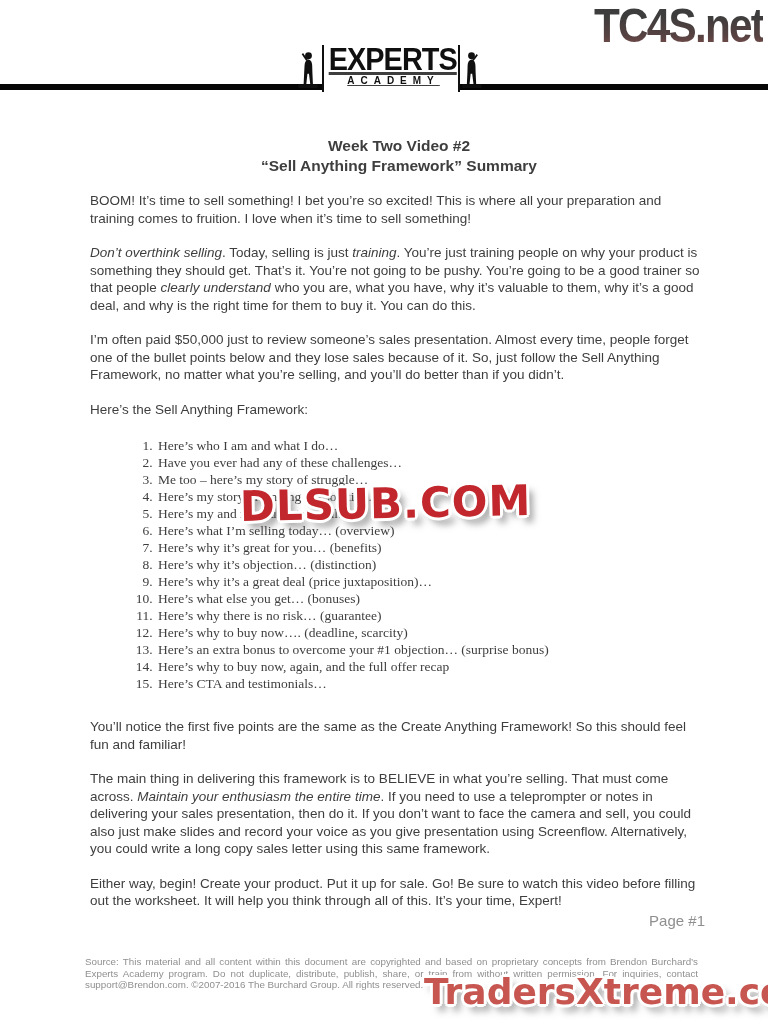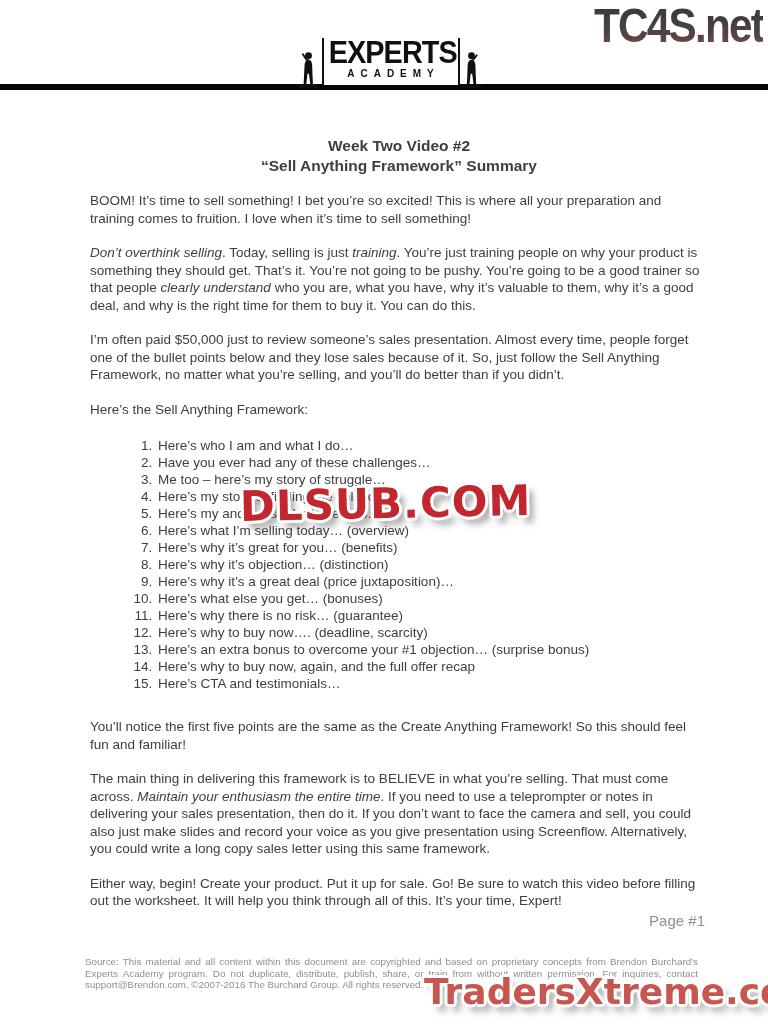--- a/index.html
+++ b/index.html
@@ -6,24 +6,24 @@
   .page {
     position:relative; width:768px; height:1024px; margin:0 auto;
     background:#ffffff; overflow:hidden;
     font-family:"Liberation Sans", sans-serif;
     color:#3e3e3e;
   }
 
   
   .topbar { position:absolute; left:0; top:84px; width:768px; height:6px; background:#060606; }
   .logo {
-    position:absolute; left:322px; top:38px; width:138px; height:47px;
+    position:absolute; left:322px; top:45px; width:138px; height:47px;
     background:#ffffff; box-sizing:border-box;
     border-left:2px solid #101010; border-right:2px solid #101010;
-    text-align:center; z-index:2;
+    text-align:center; z-index:2;text-decoration:underline;
   }
   .logo-experts {
     font-size:31px; font-weight:700; color:#101010; line-height:29px;
     letter-spacing:-1px; transform:scaleX(.93); transform-origin:center;
     white-space:nowrap;
   }
   .logo-academy {
     font-size:10px; font-weight:700; color:#101010; line-height:14px;
     letter-spacing:6px; padding-left:5px; white-space:nowrap;text-align:center;
   }
@@ -51,21 +51,21 @@
   .wm-dlsub   { left:240px; top:479px; font-size:42px; letter-spacing:1px; color:#c1272d; transform:rotate(-1.2deg); }
   .wm-traders { left:424px; top:971px; font-size:36px; letter-spacing:0px; color:#c75550; }
 
   
   .content {
     position:absolute; left:90px; top:95px; width:618px; z-index:1;
     font-size:13.5px; line-height:17.5px;
   }
   .doc-title { text-align:center; margin-top:41px; font-size:15.5px; line-height:19.5px; font-weight:700; }
   .content p { margin:17px 0 0 0; }
-  .content ol { margin:19px 0 0 0; padding-left:66px; }
+  .content ol { margin:19px 0 0 0; padding-left:66px;font-family:Liberation Serif, serif; }
   .content ol li { line-height:17px; padding-left:2px; }
   .after-list { margin-top:26px !important; }
   .page-number { text-align:right; margin-top:2px; font-size:15px; color:#8f8f8f; padding-right:3px; }
 
   .footer {
     position:absolute; left:85px; top:956px; width:613px; z-index:1;
     font-size:9.8px; line-height:11.7px; color:#8f8f8f; text-align:justify;
   }
 </style>
 </head>

